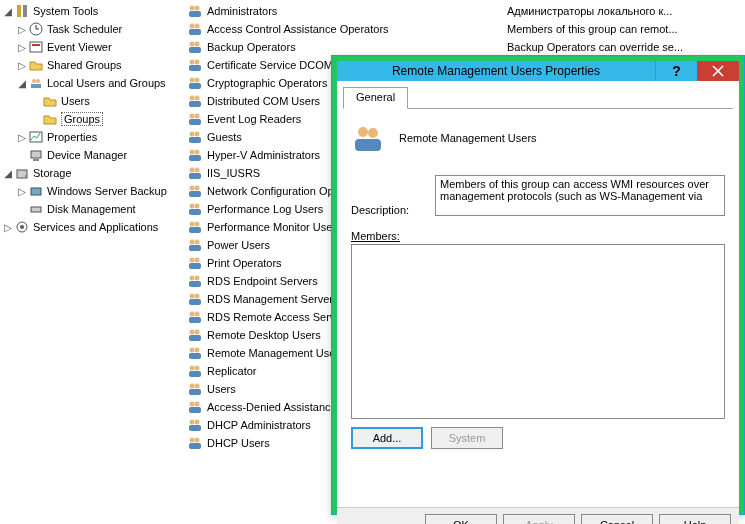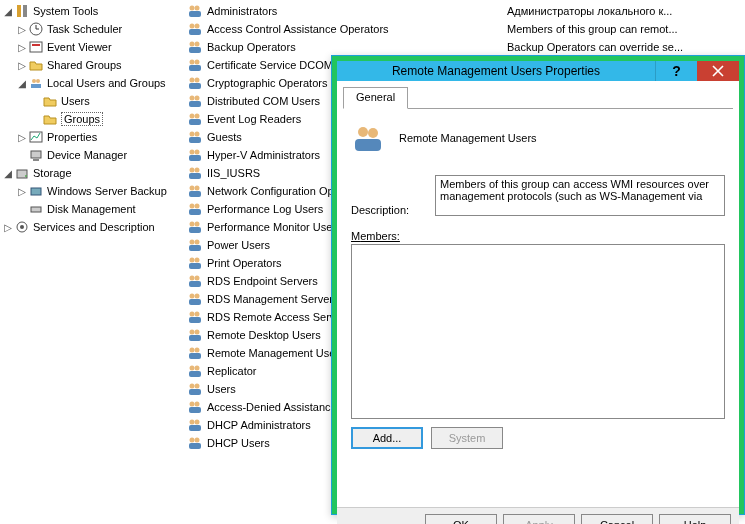--- a/index.html
+++ b/index.html
@@ -174,21 +174,21 @@
       <span class="lbl">Disk Management</span>
     </div>
     <div class="tree-item ind0">
       <span class="expander">▷</span>
       <span class="iconbox">
           <svg width="14" height="14">
             <circle cx="7" cy="7" r="5" fill="none" stroke="#555"></circle>
             <circle cx="7" cy="7" r="2" fill="#555"></circle>
           </svg>
         </span>
-      <span class="lbl">Services and Description</span>
+      <span class="lbl">Services and Applications</span>
     </div>
   </div>
 
   <div class="list-panel" id="groups-list">
       <div class="list-row">
         <span class="iconbox">
           <svg width="16" height="16">
             <circle cx="5" cy="5" r="2.5" fill="#e8b878"></circle>
             <circle cx="10" cy="5" r="2.5" fill="#e8b878"></circle>
             <rect x="2" y="8" width="12" height="6" rx="2" fill="#5588bb"></rect>

